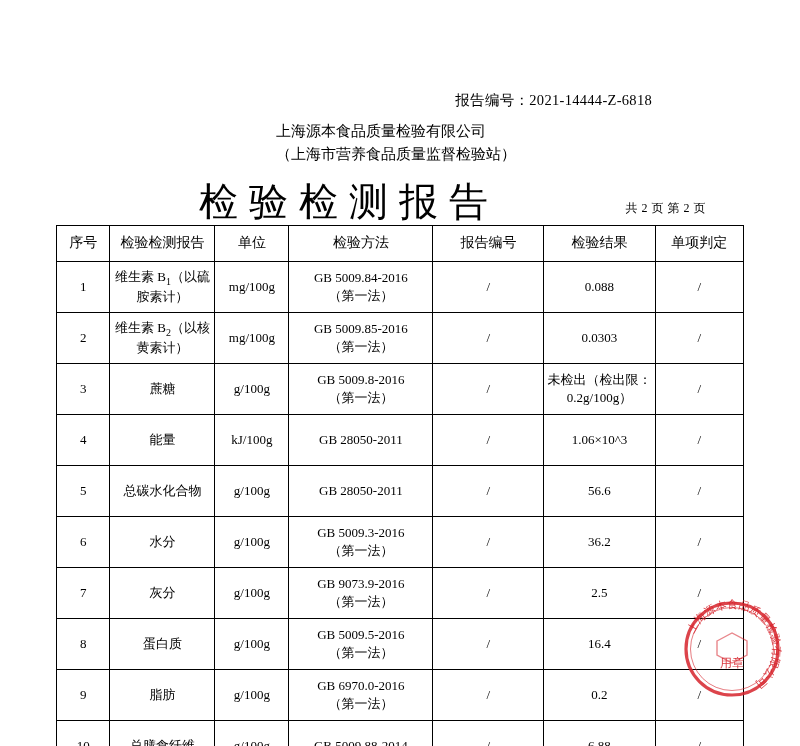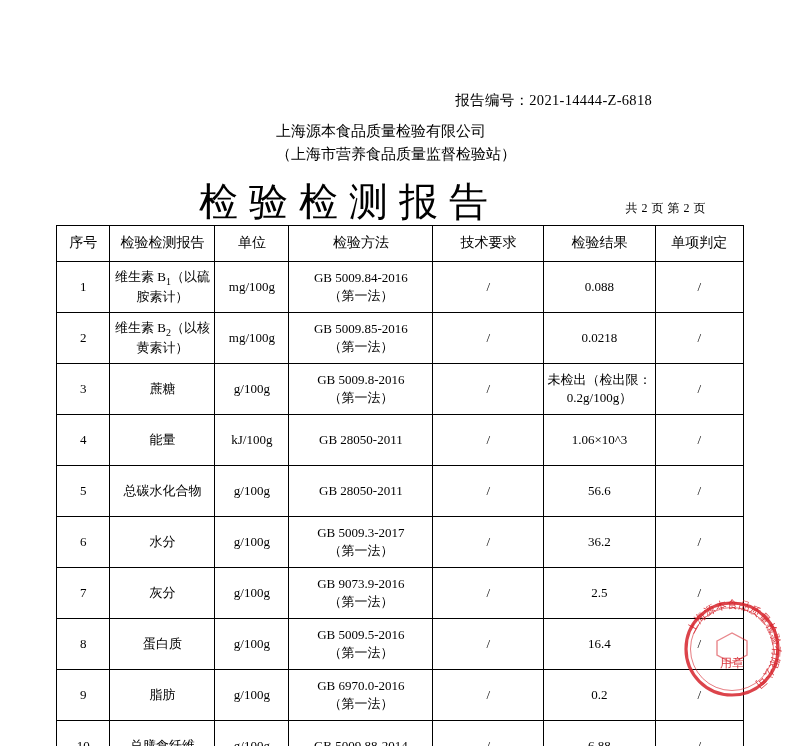--- a/index.html
+++ b/index.html
@@ -125,42 +125,42 @@
       <col style="width:108px">
       <col style="width:108px">
       <col style="width:86px">
     </colgroup>
     <thead>
       <tr>
         <th>序号</th>
         <th>检验检测报告</th>
         <th>单位</th>
         <th>检验方法</th>
-        <th>技术要求</th>
+        <th>报告编号</th>
         <th>检验结果</th>
         <th>单项判定</th>
       </tr>
     </thead>
     <tbody>
       <tr>
         <td class="idx">1</td>
         <td class="name"><span>维生素 B</span><span class="sub">1</span><span>（以硫</span><br><span>胺素计）</span></td>
         <td class="small-unit">mg/100g</td>
         <td class="method"><span>GB 5009.84-2016</span><br><span>（第一法）</span></td>
         <td>/</td>
         <td>0.088</td>
         <td>/</td>
       </tr>
       <tr>
         <td class="idx">2</td>
         <td class="name"><span>维生素 B</span><span class="sub">2</span><span>（以核</span><br><span>黄素计）</span></td>
         <td class="small-unit">mg/100g</td>
         <td class="method"><span>GB 5009.85-2016</span><br><span>（第一法）</span></td>
         <td>/</td>
-        <td>0.0218</td>
+        <td>0.0303</td>
         <td>/</td>
       </tr>
       <tr>
         <td class="idx">3</td>
         <td class="name">蔗糖</td>
         <td class="small-unit">g/100g</td>
         <td class="method"><span>GB 5009.8-2016</span><br><span>（第一法）</span></td>
         <td>/</td>
         <td>未检出（检出限：0.2g/100g）</td>
         <td>/</td>
@@ -180,21 +180,21 @@
         <td class="small-unit">g/100g</td>
         <td class="method">GB 28050-2011</td>
         <td>/</td>
         <td>56.6</td>
         <td>/</td>
       </tr>
       <tr>
         <td class="idx">6</td>
         <td class="name">水分</td>
         <td class="small-unit">g/100g</td>
-        <td class="method"><span>GB 5009.3-2017</span><br><span>（第一法）</span></td>
+        <td class="method"><span>GB 5009.3-2016</span><br><span>（第一法）</span></td>
         <td>/</td>
         <td>36.2</td>
         <td>/</td>
       </tr>
       <tr>
         <td class="idx">7</td>
         <td class="name">灰分</td>
         <td class="small-unit">g/100g</td>
         <td class="method"><span>GB 9073.9-2016</span><br><span>（第一法）</span></td>
         <td>/</td>

